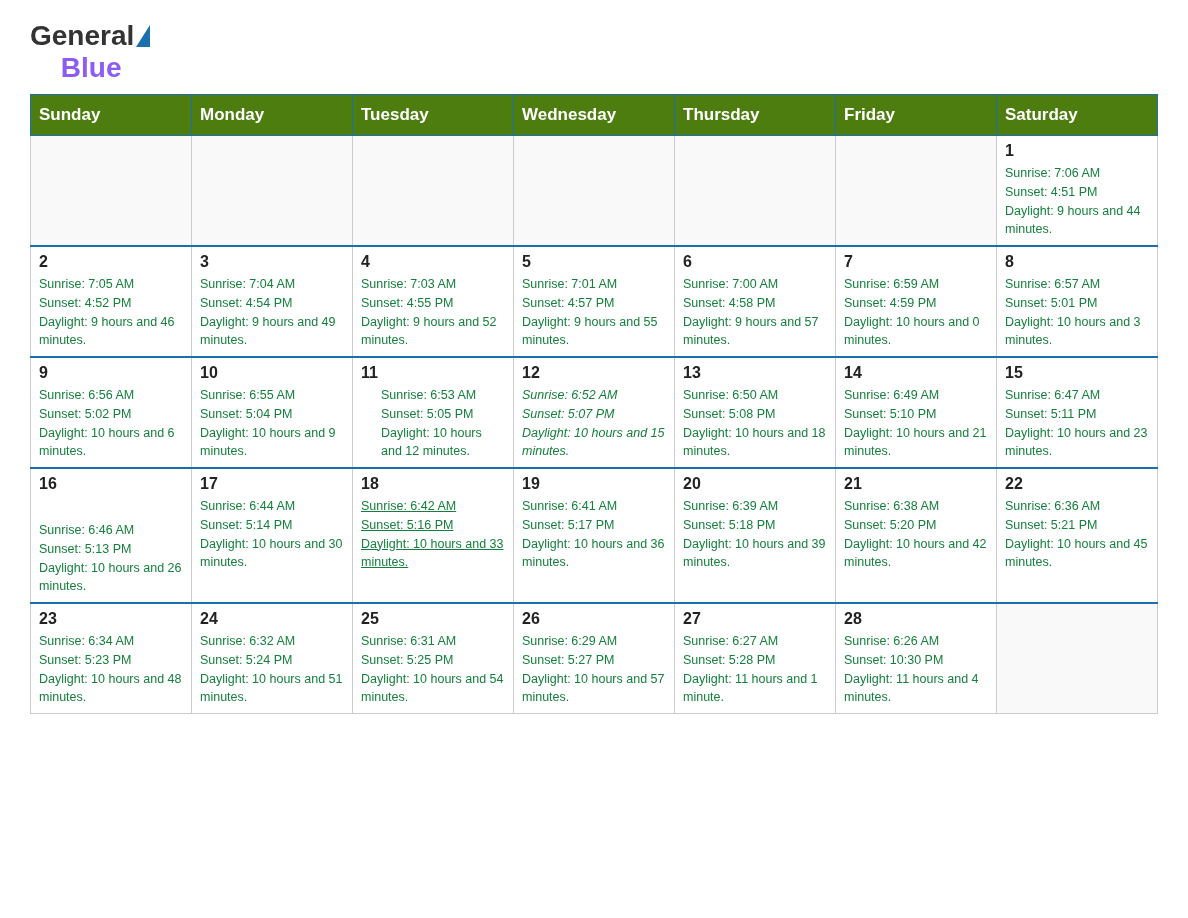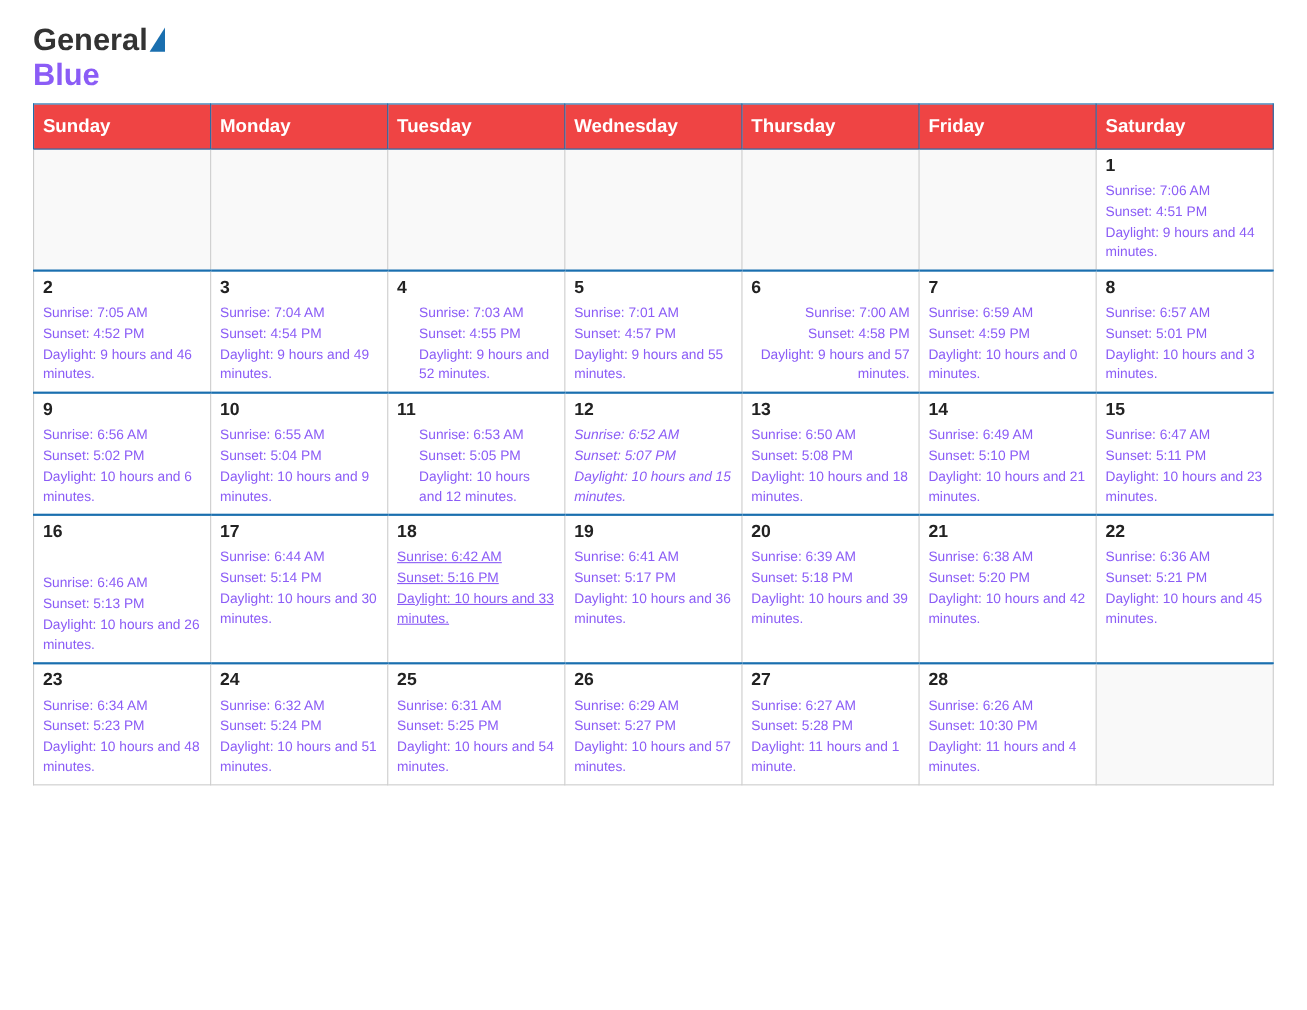--- a/index.html
+++ b/index.html
@@ -12,21 +12,21 @@
     }
     .header {
       display: flex;
       justify-content: space-between;
       align-items: flex-start;
       margin-bottom: 10px;
     }
     .logo {
       display: flex;
       flex-direction: column;
-      align-items: flex-start;
+      align-items: center;
     }
     .logo-text {
       display: flex;
       align-items: center;
       font-size: 28px;
       font-weight: bold;
       color: #333;
     }
     .logo-general { color: #333; }
     .logo-triangle {
@@ -55,21 +55,21 @@
       font-size: 22px;
       color: #444;
       margin-top: 4px;
     }
     .calendar {
       width: 100%;
       border-collapse: collapse;
       margin-top: 8px;
     }
     .calendar th {
-      background: #ef4444;
+      background: #4d7c0f;
       color: #fff;
       font-size: 17px;
       font-weight: bold;
       padding: 10px 8px;
       text-align: left;
       border: 1px solid #1a6faf;
     }
     .calendar td {
       vertical-align: top;
       border: 1px solid #ccc;
@@ -83,21 +83,21 @@
       background: #f9f9f9;
     }
     .day-num {
       font-size: 16px;
       font-weight: bold;
       color: #222;
       margin-bottom: 4px;
     }
     .day-info {
       font-size: 12.5px;
-      color: #8b5cf6;
+      color: #15803d;
       line-height: 1.5;
     }
     .row-divider td {
       border-top: 2px solid #1a6faf;
     }
   </style>
 </head>
 <body>
 
 <div class="header">
@@ -151,33 +151,33 @@
 Daylight: 9 hours and 46 minutes.</div>
         </td>
         <td>
           <div class="day-num">3</div>
           <div class="day-info" style="white-space: pre-line;">Sunrise: 7:04 AM
 Sunset: 4:54 PM
 Daylight: 9 hours and 49 minutes.</div>
         </td>
         <td>
           <div class="day-num">4</div>
-          <div class="day-info" style="white-space: pre-line; margin-left: 20px;">Sunrise: 7:03 AM
+          <div class="day-info" style="white-space: pre-line;">Sunrise: 7:03 AM
 Sunset: 4:55 PM
 Daylight: 9 hours and 52 minutes.</div>
         </td>
         <td>
           <div class="day-num">5</div>
           <div class="day-info" style="white-space: pre-line;">Sunrise: 7:01 AM
 Sunset: 4:57 PM
 Daylight: 9 hours and 55 minutes.</div>
         </td>
         <td>
           <div class="day-num">6</div>
-          <div class="day-info" style="white-space: pre-line; text-align: right;">Sunrise: 7:00 AM
+          <div class="day-info" style="white-space: pre-line;">Sunrise: 7:00 AM
 Sunset: 4:58 PM
 Daylight: 9 hours and 57 minutes.</div>
         </td>
         <td>
           <div class="day-num">7</div>
           <div class="day-info" style="white-space: pre-line;">Sunrise: 6:59 AM
 Sunset: 4:59 PM
 Daylight: 10 hours and 0 minutes.</div>
         </td>
         <td>

